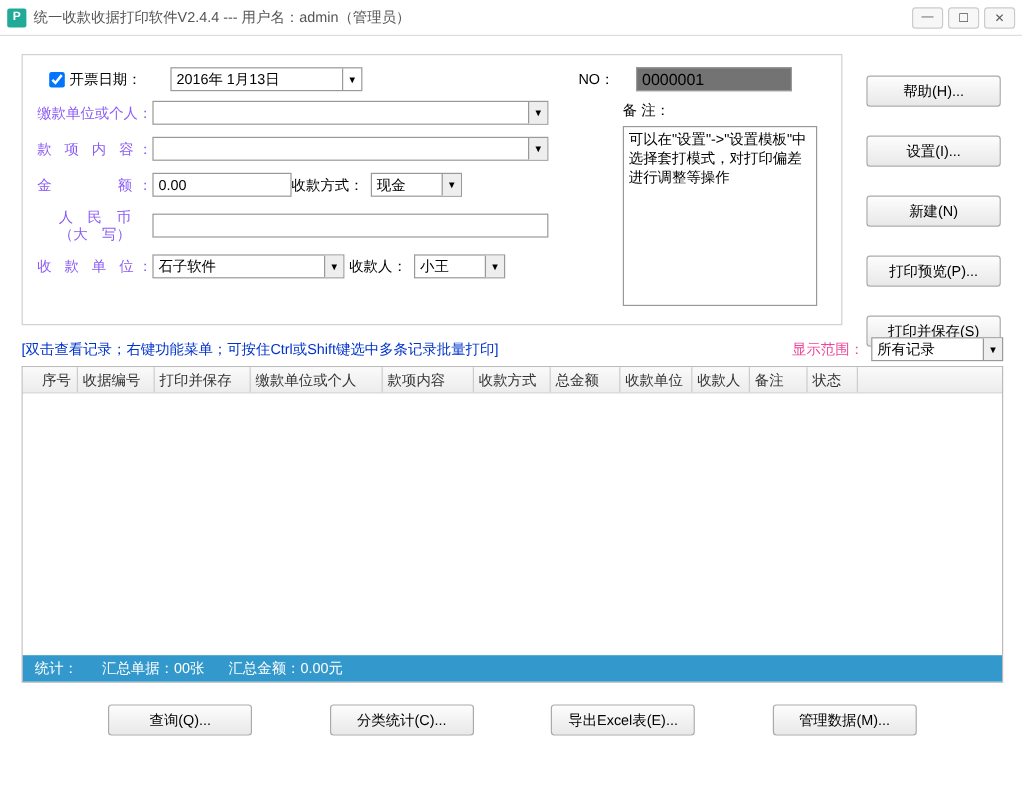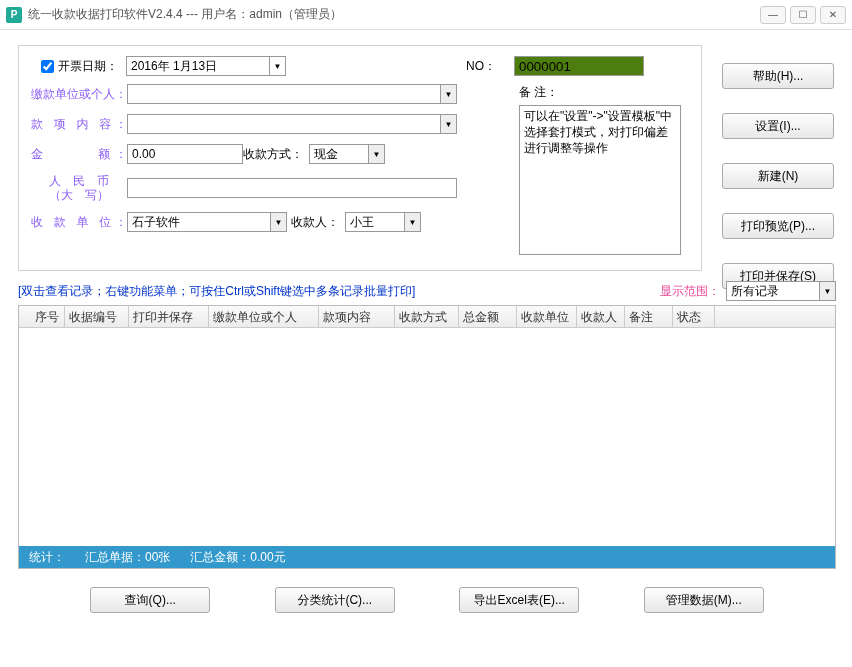--- a/index.html
+++ b/index.html
@@ -9,25 +9,25 @@
 .titlebar .icon { width: 16px; height: 16px; background: #2a9; border-radius: 2px; display: flex; align-items: center; justify-content: center; color: #fff; font-weight: bold; font-size: 10px; margin-right: 6px; }
 .titlebar .title { flex: 1; color: #555; font-size: 12px; }
 .winbtns { display: flex; gap: 4px; }
 .winbtn { width: 26px; height: 18px; border: 1px solid #ccc; border-radius: 3px; background: #f7f7f7; display: flex; align-items: center; justify-content: center; font-size: 10px; color: #555; cursor: pointer; }
 
 .content { padding: 15px 18px 10px 18px; position: relative; }
 
 .topbox { border: 1px solid #d0d0d0; padding: 10px 12px 12px 12px; width: 684px; position: relative; }
 .row1 { display: flex; align-items: center; margin-bottom: 8px; }
 .row1 .chk { margin-left: 10px; margin-right: 4px; }
-.row1 .lbl1 { margin-right: 8px; }
+.row1 .lbl1 { margin-right: 24px; }
 .dateinput { width: 160px; height: 20px; border: 1px solid #999; background: #fff; display: flex; align-items: center; padding: 0 4px; font-size: 12px; position: relative; }
 .dateinput .dd { position: absolute; right: 0; top: 0; width: 16px; height: 18px; border-left: 1px solid #999; display: flex; align-items: center; justify-content: center; font-size: 8px; }
 .nolbl { margin-left: 180px; margin-right: 18px; }
-.noinput { width: 130px; height: 20px; border: 1px solid #999; padding: 0 4px; background: #4d7c0f; }
+.noinput { width: 130px; height: 20px; border: 1px solid #999; padding: 0 4px; background: #737373; }
 
 .midwrap { display: flex; gap: 14px; }
 .leftcol { flex: 1; }
 .frow { display: flex; align-items: center; margin-bottom: 10px; }
 .flabel { width: 96px; text-align: justify; text-align-last: justify; letter-spacing: 0; color: #8b5cf6; }
 .combo { height: 20px; border: 1px solid #999; background: #fff; display: flex; align-items: center; padding: 0 4px; position: relative; font-size: 12px; }
 .combo .dd { position: absolute; right: 0; top: 0; width: 16px; height: 18px; border-left: 1px solid #999; display: flex; align-items: center; justify-content: center; font-size: 8px; background: #eee; }
 .txtinput { height: 20px; border: 1px solid #999; background: #fff; padding: 0 4px; font-size: 12px; }
 .w330 { width: 330px; }
 .w116 { width: 116px; }

